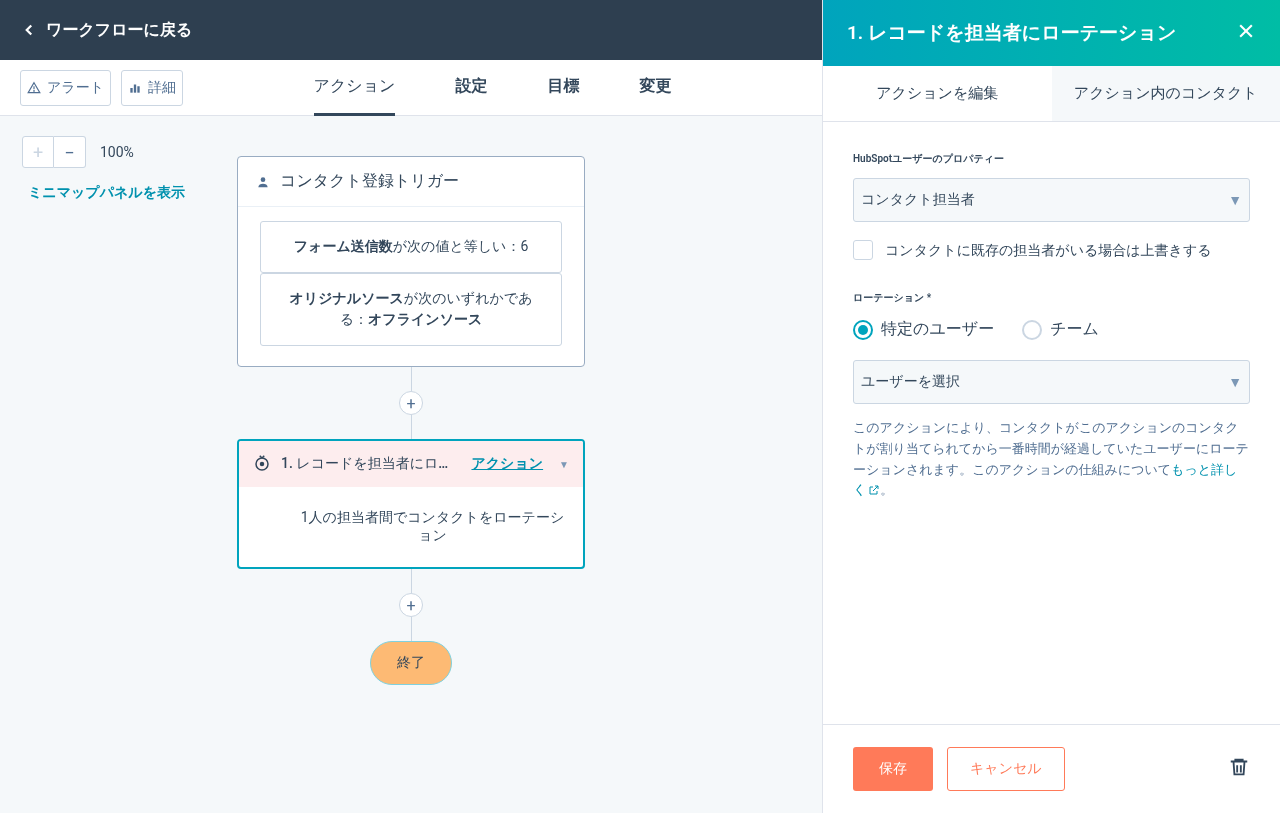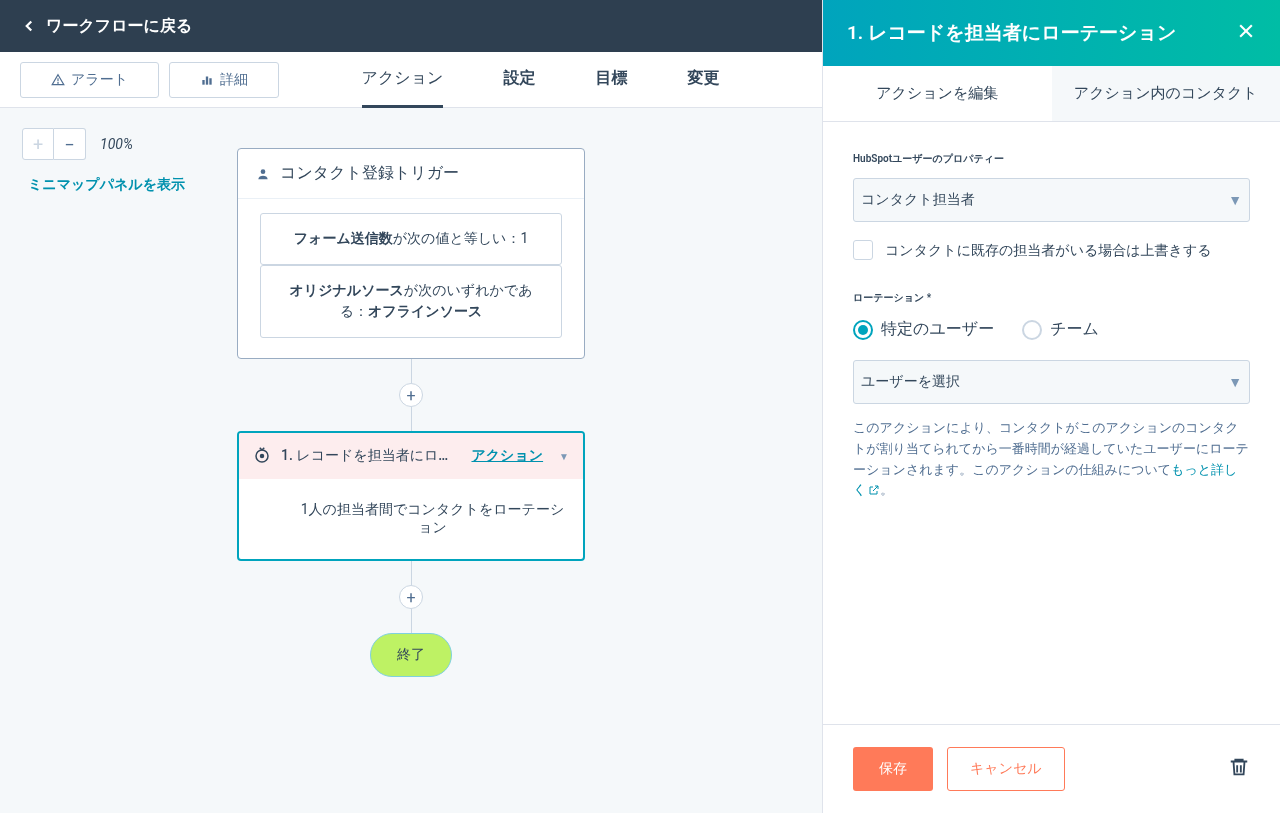--- a/index.html
+++ b/index.html
@@ -1,52 +1,52 @@
 <!DOCTYPE html>
 <html><head>
 <meta charset="utf-8">
 <style>
 * { box-sizing: border-box; margin: 0; padding: 0; }
 body { font-family: -apple-system, BlinkMacSystemFont, "Segoe UI", Roboto, "Helvetica Neue", Arial, sans-serif; width: 1280px; height: 813px; overflow: hidden; background: #fff; color: #33475b; }
 .app { display: flex; height: 100%; }
 .main { flex: 1; display: flex; flex-direction: column; }
-.topbar { background: #2e3f50; height: 52px; display: flex; align-items: center; padding: 0 20px; color: #fff; }
+.topbar { background: #2e3f50; height: 60px; display: flex; align-items: center; padding: 0 20px; color: #fff; }
 .back-link { display: flex; align-items: center; gap: 8px; cursor: pointer; font-size: 16px; font-weight: 600; }
 .back-link svg { width: 18px; height: 18px; }
 .subnav { background: #fff; border-bottom: 1px solid #dfe3eb; height: 56px; display: flex; align-items: center; padding: 0 20px; }
 .subnav-left { display: flex; gap: 10px; }
-.btn-outline { background: #fff; border: 1px solid #cbd6e2; border-radius: 3px; padding: 8px 30px; font-size: 14px; color: #506e91; cursor: pointer; display: flex; align-items: center; gap: 6px; }
+.btn-outline { background: #fff; border: 1px solid #cbd6e2; border-radius: 3px; padding: 8px 6px; font-size: 14px; color: #506e91; cursor: pointer; display: flex; align-items: center; gap: 6px; }
 .btn-outline svg { width: 14px; height: 14px; }
 .subnav-tabs { flex: 1; display: flex; justify-content: center; gap: 60px; }
 .tab { font-size: 16px; padding: 16px 0; cursor: pointer; color: #33475b; border-bottom: 3px solid transparent; font-weight: 700; }
 .tab.active { border-bottom-color: #33475b; font-weight: 500; }
 .canvas { flex: 1; background: #f5f8fa; position: relative; overflow: hidden; }
 .zoom-controls { position: absolute; top: 20px; left: 22px; display: flex; align-items: center; gap: 0; }
 .zoom-btn { width: 32px; height: 32px; border: 1px solid #cbd6e2; background: #fff; cursor: pointer; font-size: 18px; color: #506e91; display: flex; align-items: center; justify-content: center; }
 .zoom-btn:first-child { border-radius: 3px 0 0 3px; color: #cbd6e2; }
 .zoom-btn:last-of-type { border-radius: 0 3px 3px 0; border-left: none; }
-.zoom-pct { margin-left: 14px; font-size: 14px; color: #33475b; font-style: italic; }
+.zoom-pct { margin-left: 14px; font-size: 14px; color: #33475b; }
 .minimap-link { position: absolute; top: 68px; left: 28px; color: #0091ae; font-size: 14px; font-weight: 600; cursor: pointer; }
 .flow { position: absolute; left: 50%; top: 40px; transform: translateX(-50%); width: 348px; display: flex; flex-direction: column; align-items: center; }
 .node { width: 348px; background: #fff; border: 1px solid #99acc2; border-radius: 4px; }
 .trigger-header { padding: 14px 18px; display: flex; align-items: center; gap: 10px; border-bottom: 1px solid #eaf0f6; }
 .trigger-header svg { width: 14px; height: 14px; }
 .trigger-body { padding: 14px 22px 20px; }
 .filter-box { border: 1px solid #cbd6e2; border-radius: 3px; padding: 14px 16px; text-align: center; font-size: 14px; line-height: 1.55; }
 .filter-and { text-align: center; color: #99acc2; font-size: 12px; letter-spacing: 1px; padding: 10px 0; }
 .connector { width: 1px; height: 24px; background: #cbd6e2; }
 .add-btn { width: 24px; height: 24px; border-radius: 50%; background: #fff; border: 1px solid #cbd6e2; display: flex; align-items: center; justify-content: center; font-size: 16px; color: #506e91; cursor: pointer; }
 .action-node { width: 348px; border: 2px solid #00a4bd; border-radius: 4px; overflow: hidden; background: #fff; }
 .action-header { background: #fdedee; padding: 14px 14px; display: flex; align-items: center; gap: 10px; }
 .action-header .icon-wrap { width: 18px; height: 18px; display: flex; align-items: center; justify-content: center; }
 .action-header .title { flex: 1; font-size: 14px; font-weight: 500; white-space: nowrap; overflow: hidden; text-overflow: ellipsis; }
 .action-link { color: #0091ae; font-size: 14px; font-weight: 700; text-decoration: underline; cursor: pointer; }
 .caret-down { color: #7c98b6; font-size: 10px; margin-left: 6px; }
 .action-body { padding: 22px 18px; text-align: center; font-size: 14px; margin-left: 43px; }
-.end-pill { border: 1px solid #7fd1de; background: #bef264; color: #33475b; border-radius: 24px; padding: 12px 26px; font-size: 14px; }
+.end-pill { border: 1px solid #7fd1de; background: #fdba74; color: #33475b; border-radius: 24px; padding: 12px 26px; font-size: 14px; }
 .panel { width: 458px; border-left: 1px solid #dfe3eb; flex-shrink: 0; display: flex; flex-direction: column; background: #fff; }
 .panel-header { background: linear-gradient(90deg, #00a4bd, #00bda5); color: #fff; padding: 20px 24px; display: flex; align-items: center; justify-content: space-between; }
 .panel-header h2 { font-size: 19px; font-weight: 600; }
 .close-x { cursor: pointer; }
 .close-x svg { width: 20px; height: 20px; }
 .panel-tabs { display: flex; border-bottom: 1px solid #dfe3eb; }
 .panel-tab { flex: 1; padding: 18px 0; text-align: center; font-size: 15px; cursor: pointer; background: #f5f8fa; color: #33475b; }
 .panel-tab.active { background: #fff; font-weight: 500; }
 .panel-body { padding: 30px 30px; flex: 1; overflow: auto; }
 .form-label { font-size: 10px; font-weight: 600; color: #33475b; margin-bottom: 12px; display: block; }
@@ -123,21 +123,21 @@
         <div class="node">
           <div class="trigger-header">
             <svg viewBox="0 0 24 24" fill="#506e91">
                 <circle cx="12" cy="8" r="4"></circle>
                 <path d="M4 21c0-4 4-6 8-6s8 2 8 6"></path>
               </svg>
             <span>コンタクト登録トリガー</span>
           </div>
           <div class="trigger-body">
             <div class="filter-box">
-              <b>フォーム送信数</b><span>が次の値と等しい：1</span>
+              <b>フォーム送信数</b><span>が次の値と等しい：6</span>
             </div>
             <div class="filter-box">
               <b>オリジナルソース</b><span>が次のいずれかである：</span><b>オフラインソース</b>
             </div>
           </div>
         </div>
         <div class="connector"></div>
         <div class="add-btn">+</div>
         <div class="connector"></div>
 

